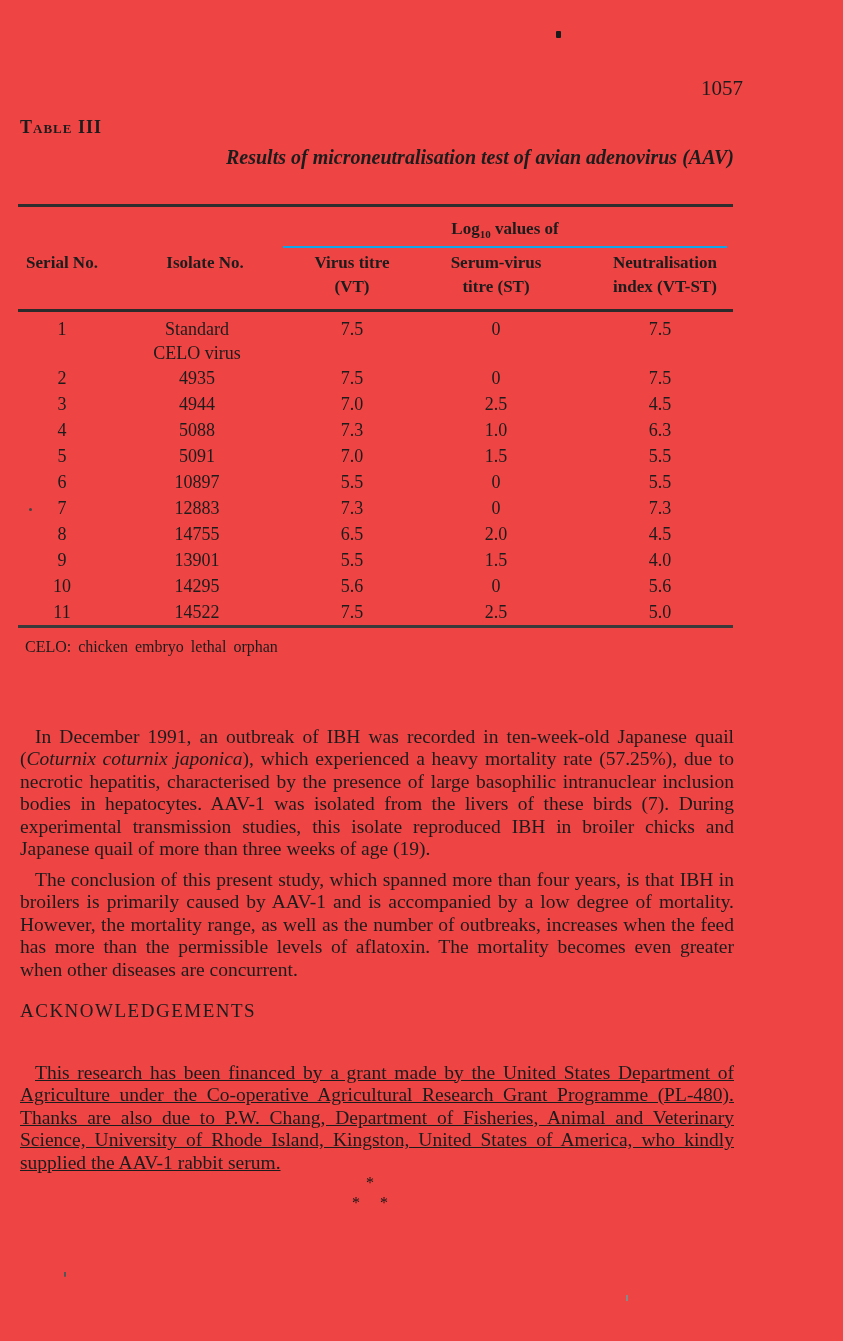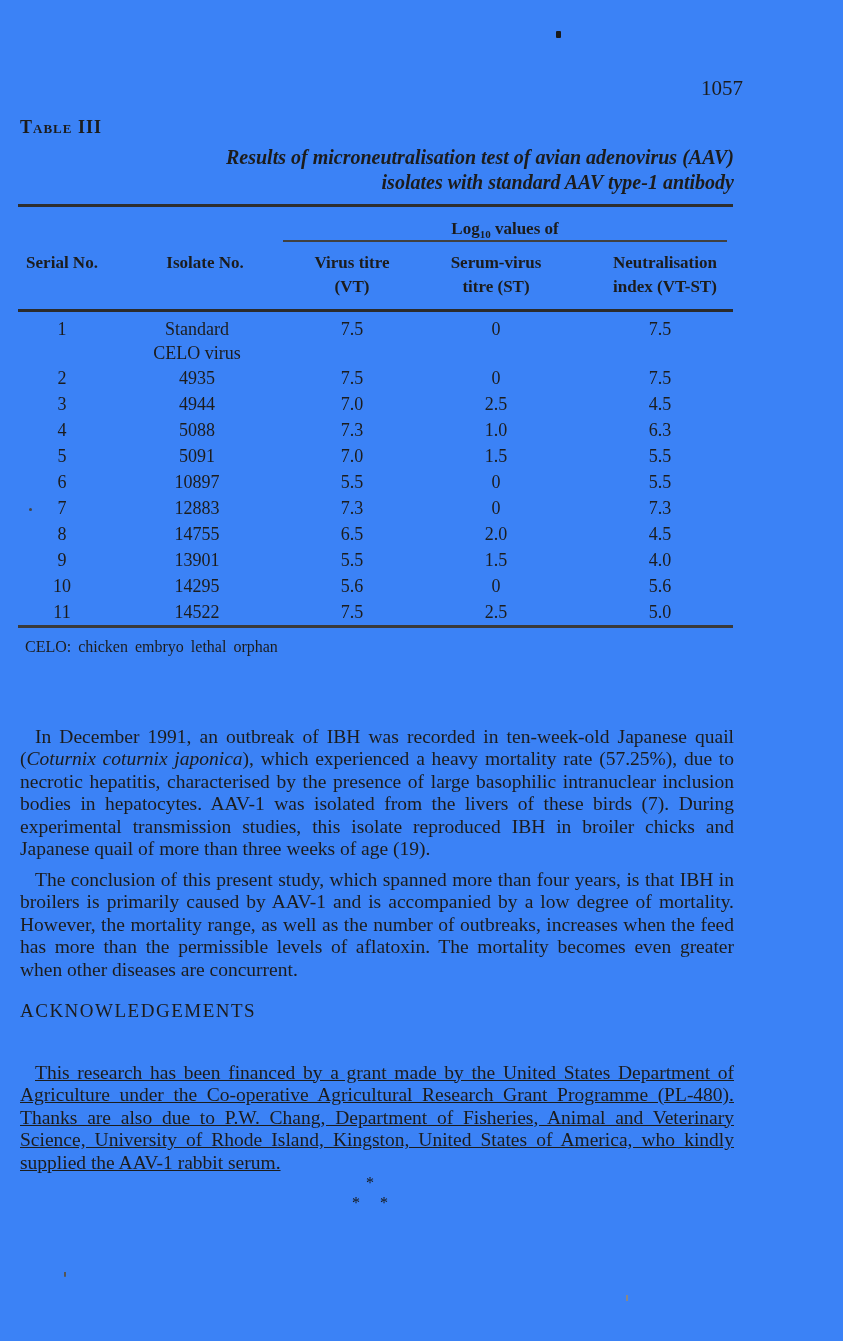--- a/index.html
+++ b/index.html
@@ -1,18 +1,18 @@
 <!DOCTYPE html>
 <html><head>
 <meta charset="utf-8">
 <style>
   html,body { margin:0; padding:0; background:#ffffff; }
   .page {
     position:relative; width:843px; height:1341px;
-    background:#3b82f6; color:#1c1c1c;
+    background:#ef4444; color:#1c1c1c;
     font-family:"Liberation Serif", serif;
     overflow:hidden;
   }
   
   .pagenum {
     position:absolute; top:76px; left:20px; width:723px;
     text-align:right; font-size:21px;
   }
   .table-label {
     position:absolute; top:117px; left:20px; width:714px;
@@ -29,22 +29,22 @@
     position:absolute; top:204px; left:18px; width:715px;
     border-top:3px solid #2e2e2e; border-bottom:3px solid #3a3a3a;
   }
   .thead {
     position:relative; height:102px;
     border-bottom:3px solid #2b2b2b;
     font-weight:bold; font-size:17px;
   }
   .log-span {
     position:absolute; left:265px; top:12px; width:444px;
-    text-align:center; padding-bottom:0;
-    border-bottom:2px solid #404040;
+    text-align:center; padding-bottom:6px;
+    border-bottom:2px solid #0ea5e9;
   }
   .log-span sub { font-size:11px; }
   .hcell { position:absolute; text-align:center; line-height:24px; }
   .h-serial  { left:0;     width:88px;  top:44px;text-align:center; }
   .h-isolate { left:88px;  width:198px; top:44px; }
   .h-vt      { left:274px; width:120px; top:44px; }
   .h-st      { left:418px; width:120px; top:44px; }
   .h-ni      { left:582px; width:130px; top:44px; }
   .tbody { padding-top:5px; padding-bottom:0; }
   .trow { position:relative; height:26px; font-size:18px; line-height:26px; }
@@ -88,21 +88,20 @@
 <body>
 
 <div class="page">
 
   <div class="pagenum">1057</div>
 
   <div class="table-label">Table III</div>
 
   <div class="table-title">
     <div>Results of microneutralisation test of avian adenovirus (AAV)</div>
-    <div>isolates with standard AAV type-1 antibody</div>
   </div>
 
   <div class="table-wrap">
     <div class="thead">
       <div class="log-span"><span>Log</span><sub>10</sub> <span>values of</span></div>
       <div class="hcell h-serial">Serial No.</div>
       <div class="hcell h-isolate">Isolate No.</div>
       <div class="hcell h-vt">
         <div>Virus titre</div>
         <div>(VT)</div>

